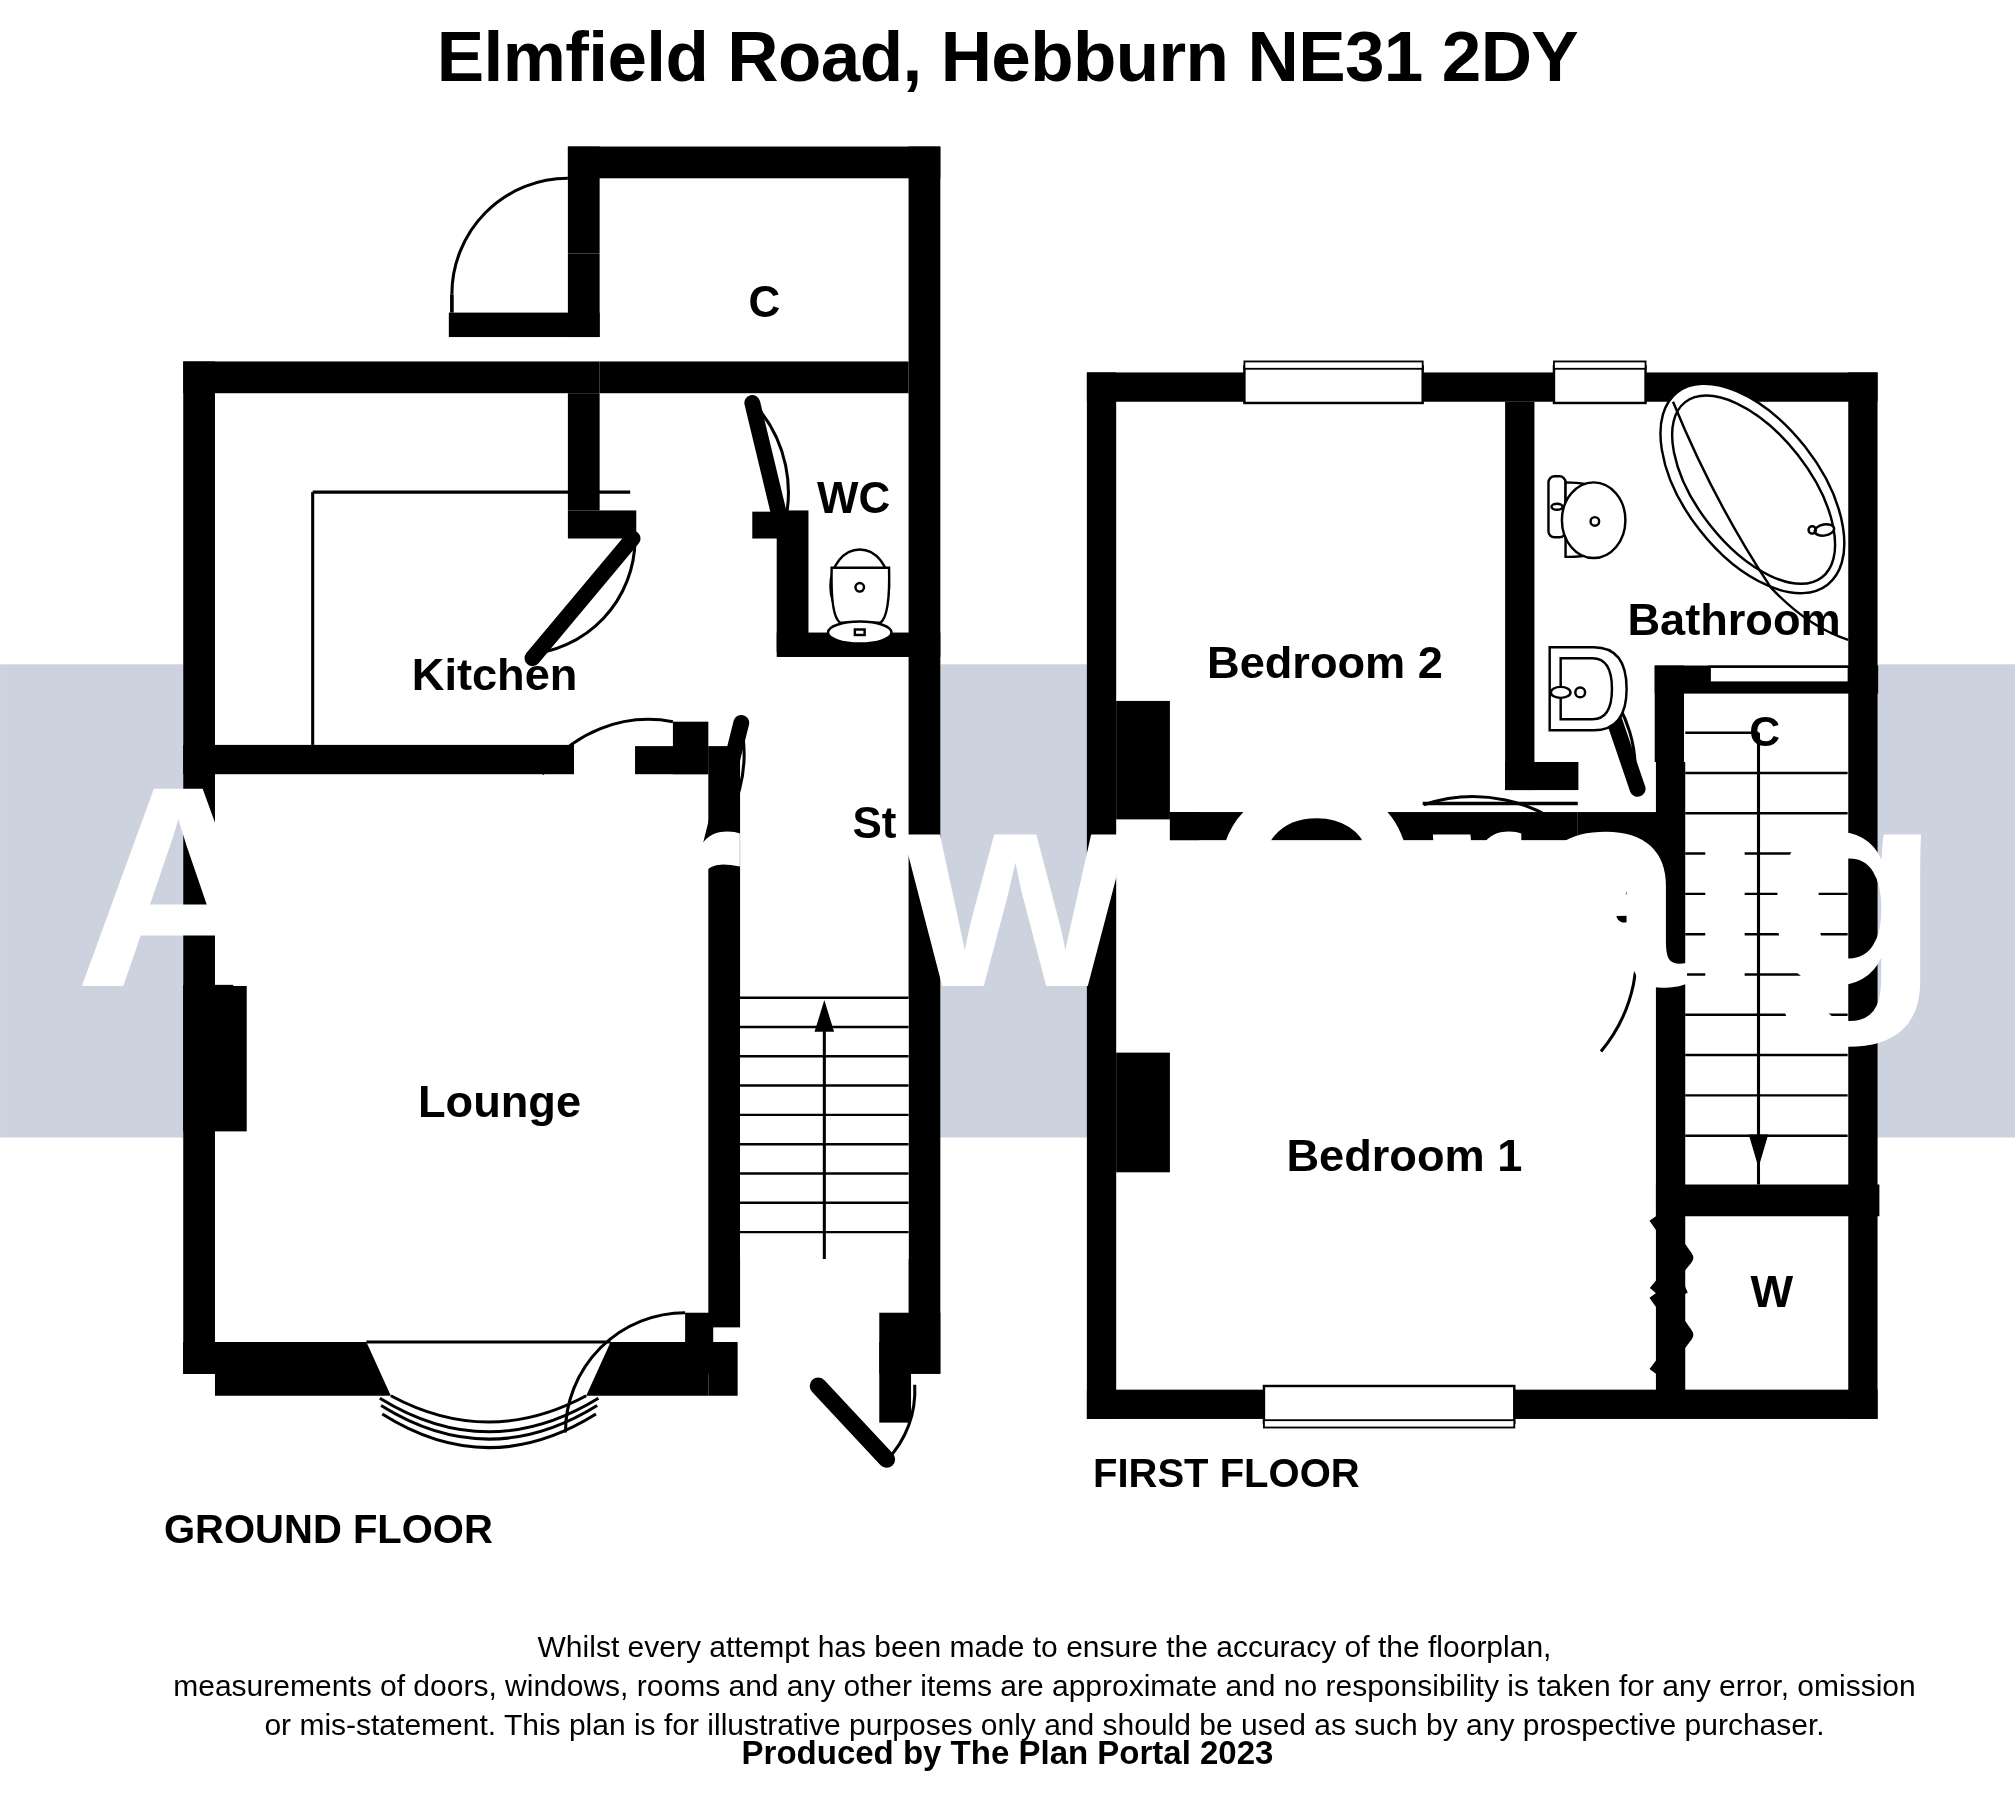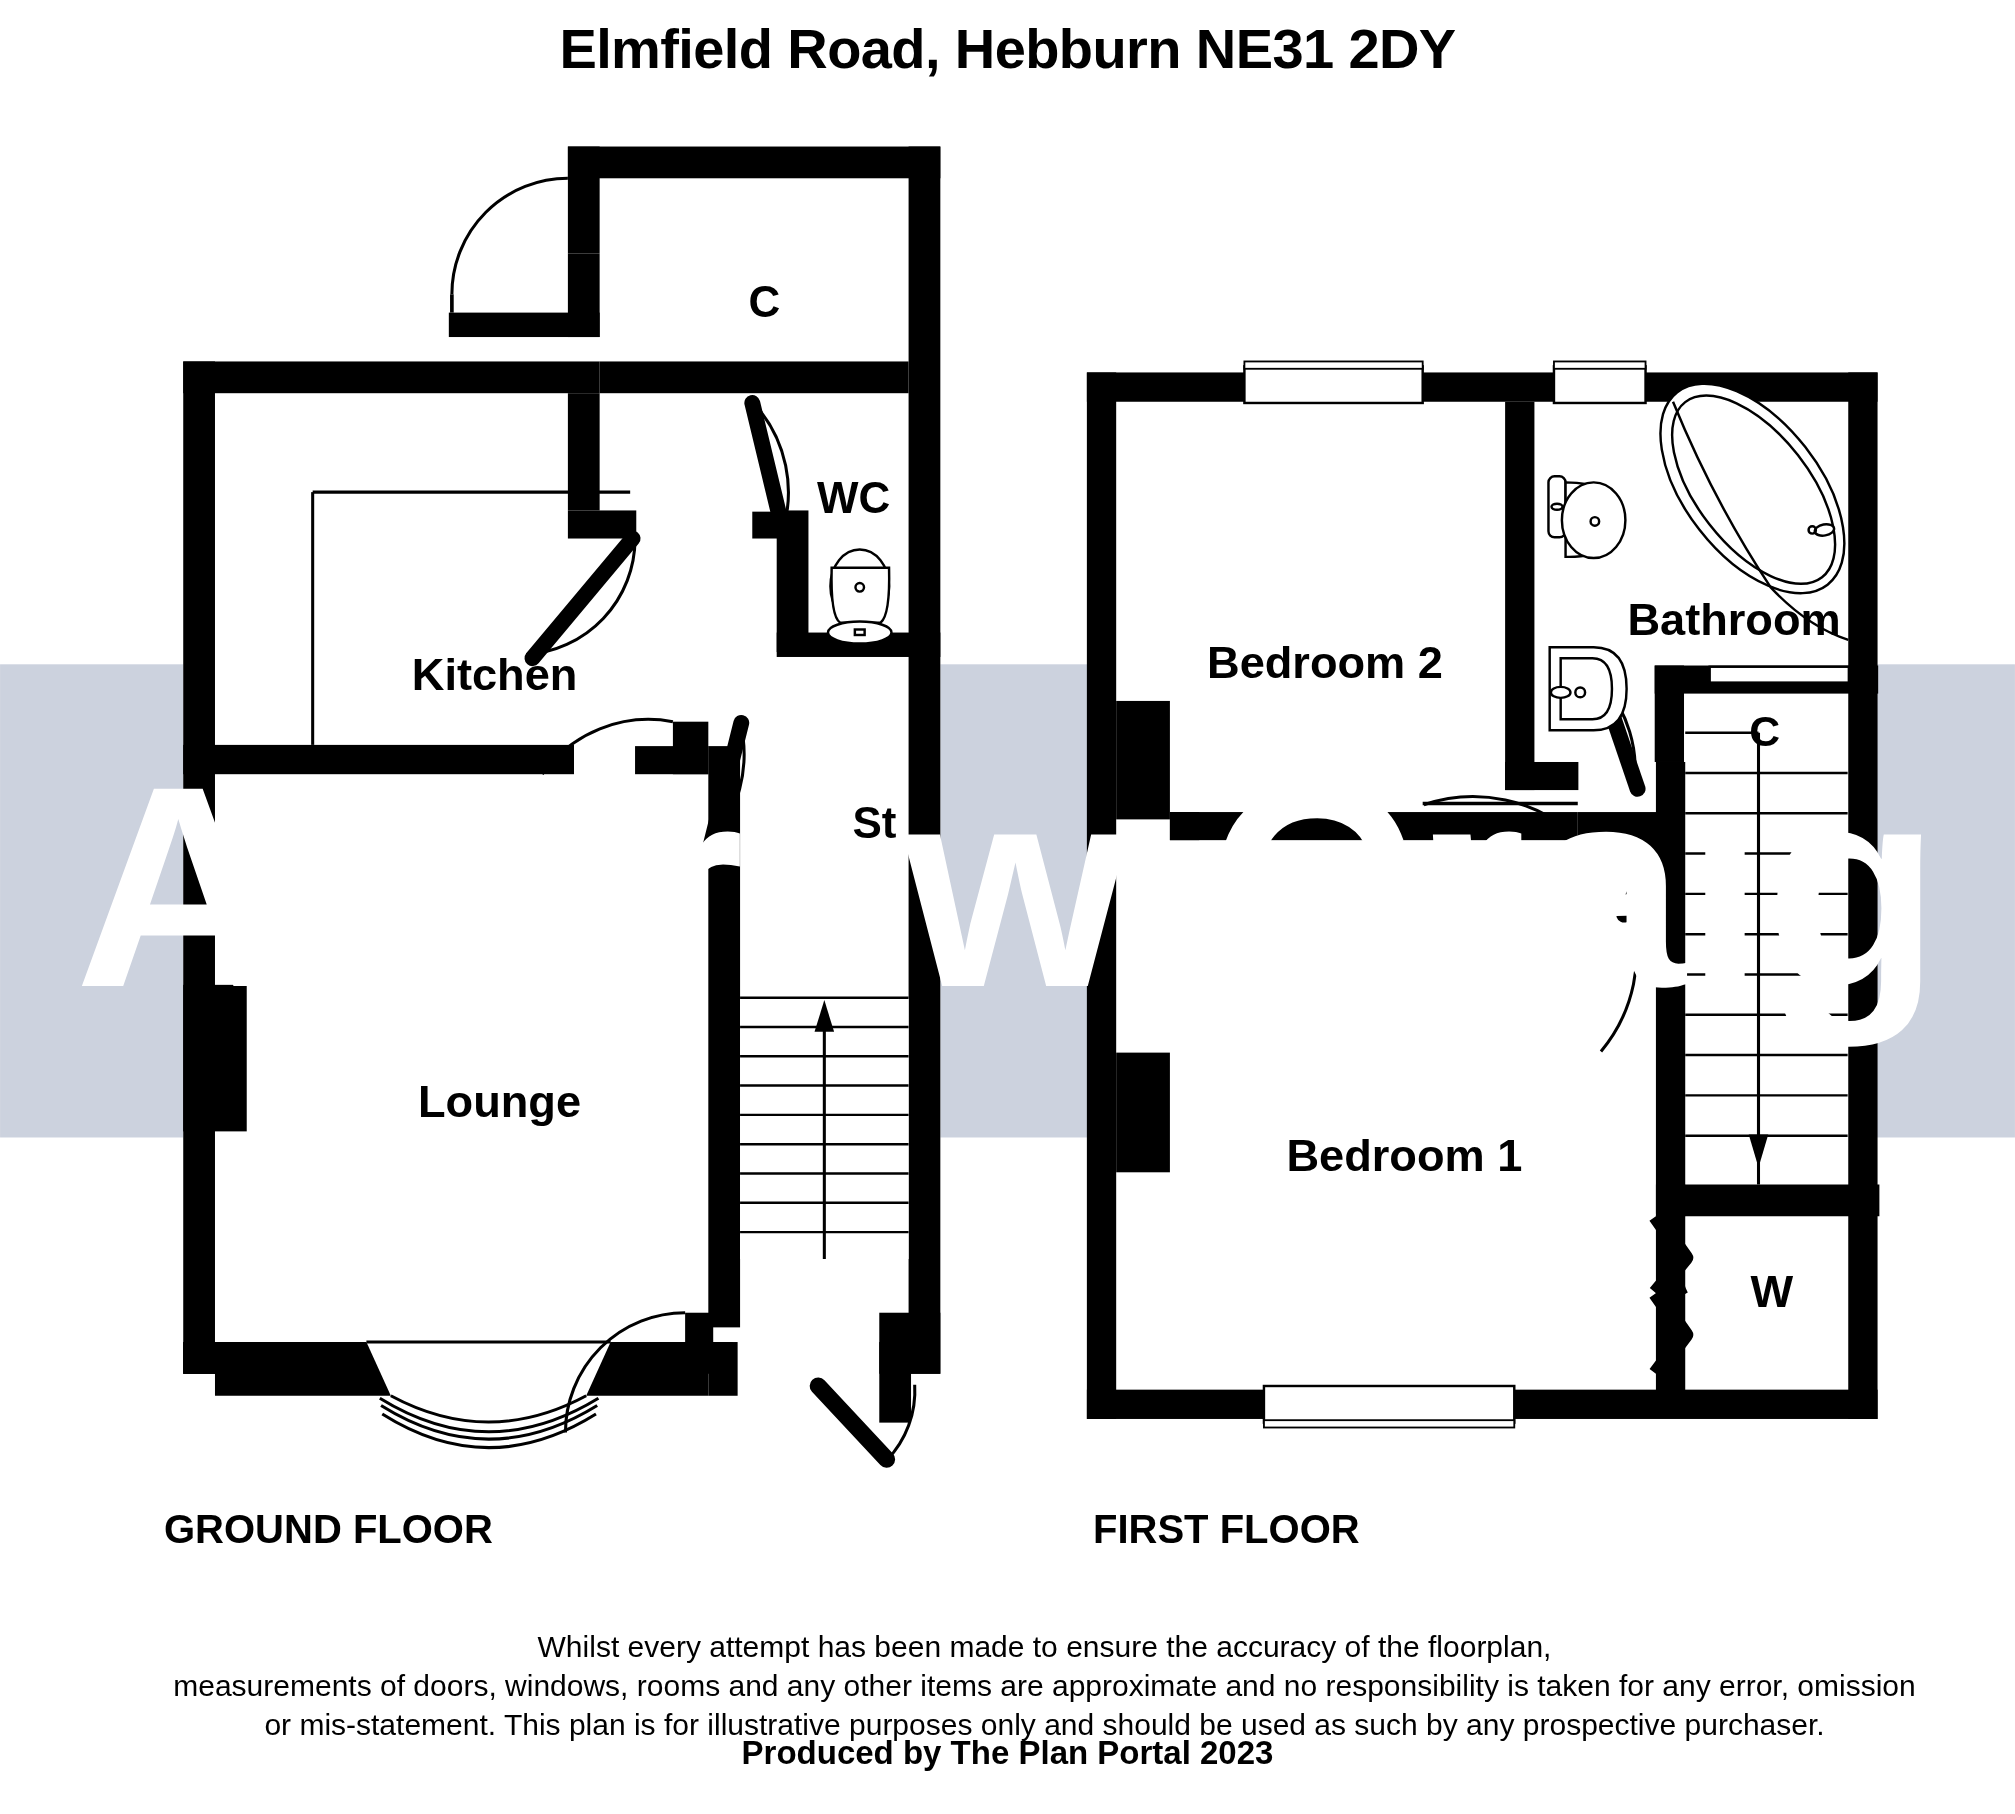--- a/index.html
+++ b/index.html
@@ -9,37 +9,37 @@
     color:#000;
     overflow:hidden;
     position:relative;
   }
   .page{position:relative;width:2015px;height:1814px;background:#fff;}
 
   
   .title{
     position:absolute;left:0;top:21px;width:2015px;
     text-align:center;
-    font-size:56px;font-weight:bold;
+    font-size:71px;font-weight:bold;
     letter-spacing:-0.6px;
     line-height:1;
   }
 
   
   svg.plan{position:absolute;left:0;top:0;width:2015px;height:1814px;}
 
   
   .floor-caption{
     position:absolute;
     font-size:40px;font-weight:bold;
     letter-spacing:0px;
     white-space:nowrap;
   }
   #cap-ground{left:164px;top:1507px;}
-  #cap-first{left:1093px;top:1507px;}
+  #cap-first{left:1093px;top:1451px;}
 
   
   .disclaimer{
     position:absolute;left:0;top:1627px;width:2015px;
     text-align:center;font-size:30px;line-height:1.30;padding-left:37px;
   }
   .disclaimer div{white-space:nowrap;}
   .produced{
     position:absolute;left:0;top:1734px;width:2015px;
     text-align:center;font-size:33px;font-weight:bold;

